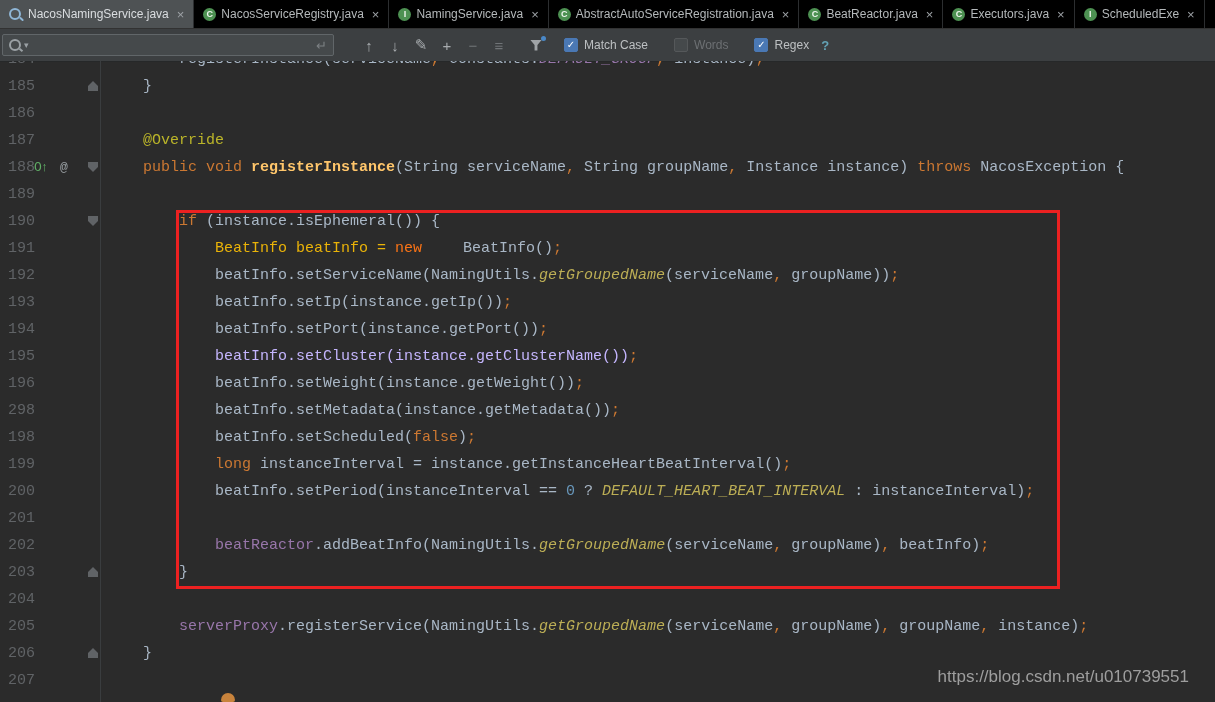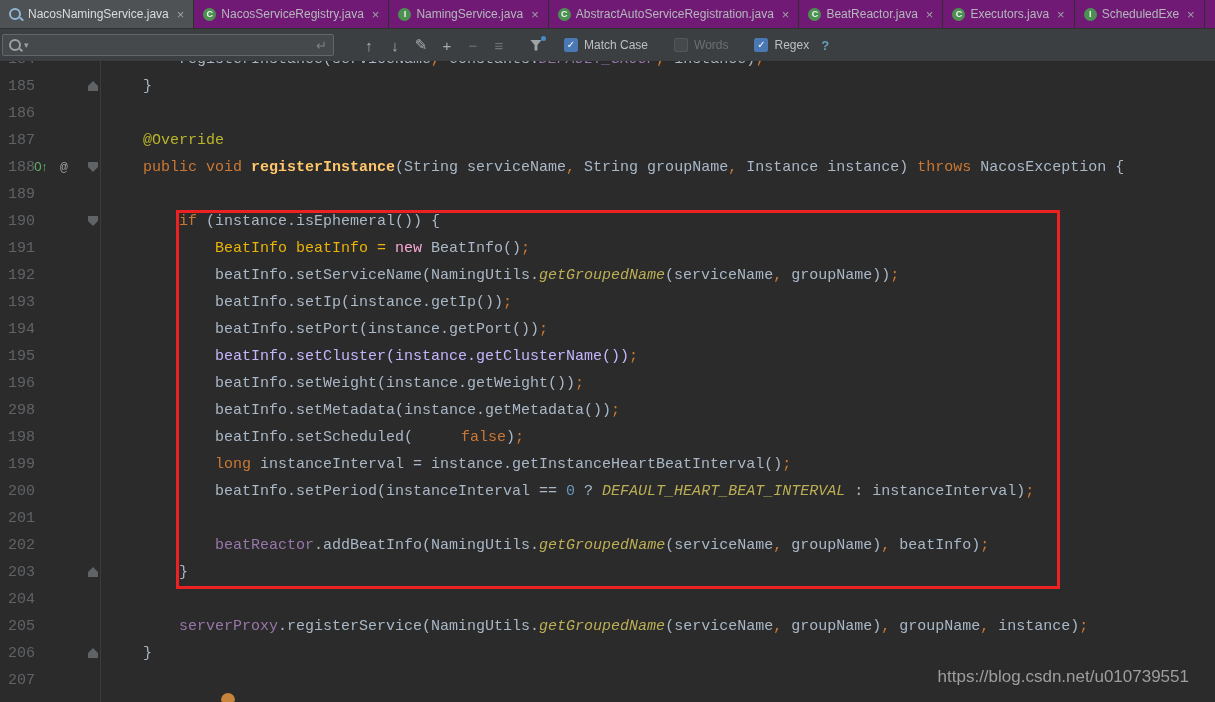--- a/index.html
+++ b/index.html
@@ -1,20 +1,20 @@
 <!DOCTYPE html>
 <html><head>
 <meta charset="utf-8">
 <style>
   html,body{margin:0;padding:0}
   body{width:1215px;height:702px;position:relative;overflow:hidden;background:#2b2b2b;
        font-family:"Liberation Sans",sans-serif}
 
   
-  .tabbar{height:28px;background:#701a75;display:flex;align-items:stretch;overflow:hidden;
+  .tabbar{height:28px;background:#000000;display:flex;align-items:stretch;overflow:hidden;
           border-bottom:1px solid #323232}
   .tab{display:flex;align-items:center;gap:5px;padding:0 9px;font-size:12px;color:#b4b8ba;
        border-right:1px solid #2c2e30;white-space:nowrap;flex:0 0 auto;cursor:default}
   .tab.active{background:#4e5254;color:#dadde0}
   .ticon{width:13px;height:13px;border-radius:50%;font-size:9px;font-weight:bold;color:#eef5ee;
          display:flex;align-items:center;justify-content:center;flex:0 0 auto;background:#4d9152}
   .mag{width:8px;height:8px;border:2px solid #8fb6d6;border-radius:50%;position:relative;
        flex:0 0 auto;margin-right:2px}
   .mag::after{content:"";position:absolute;width:5px;height:2px;background:#8fb6d6;right:-5px;
        bottom:-2px;transform:rotate(42deg);border-radius:1px}
@@ -198,21 +198,21 @@
         <div class="gutter">
           <span class="gnum">190</span>
           <span class="fold down"></span>
         </div>
         <div class="code"><span class="tok-d" style="color: rgb(169, 183, 198);">        </span><span class="tok-k" style="color: rgb(204, 120, 50);">if</span><span class="tok-d" style="color: rgb(169, 183, 198);"> (instance.isEphemeral()) {</span></div>
       </div>
       <div class="row">
         <div class="gutter">
           <span class="gnum">191</span>
         </div>
-        <div class="code"><span class="tok-d" style="color: #eab308;">            BeatInfo beatInfo = </span><span class="tok-k" style="color: #f9a8d4;">new</span><span class="tok-d" style="color: rgb(169, 183, 198);"> BeatInfo()</span><span class="tok-pu" style="color: rgb(204, 120, 50);">;</span></div>
+        <div class="code"><span class="tok-d" style="color: #eab308;">            BeatInfo beatInfo = </span><span class="tok-k" style="color: #f97316;">new</span><span class="tok-d" style="color: rgb(169, 183, 198); padding-left: 32px;"> BeatInfo()</span><span class="tok-pu" style="color: rgb(204, 120, 50);">;</span></div>
       </div>
       <div class="row">
         <div class="gutter">
           <span class="gnum">192</span>
         </div>
         <div class="code"><span class="tok-d" style="color: rgb(169, 183, 198);">            beatInfo.setServiceName(NamingUtils.</span><span class="tok-sm" style="color: rgb(188, 174, 85);">getGroupedName</span><span class="tok-d" style="color: rgb(169, 183, 198);">(serviceName</span><span class="tok-pu" style="color: rgb(204, 120, 50);">,</span><span class="tok-d" style="color: rgb(169, 183, 198);"> groupName))</span><span class="tok-pu" style="color: rgb(204, 120, 50);">;</span></div>
       </div>
       <div class="row">
         <div class="gutter">
           <span class="gnum">193</span>
@@ -240,21 +240,21 @@
       <div class="row">
         <div class="gutter">
           <span class="gnum">298</span>
         </div>
         <div class="code"><span class="tok-d" style="color: rgb(169, 183, 198);">            beatInfo.setMetadata(instance.getMetadata())</span><span class="tok-pu" style="color: rgb(204, 120, 50);">;</span></div>
       </div>
       <div class="row">
         <div class="gutter">
           <span class="gnum">198</span>
         </div>
-        <div class="code"><span class="tok-d" style="color: rgb(169, 183, 198);">            beatInfo.setScheduled(</span><span class="tok-k" style="color: rgb(204, 120, 50); margin-left: 48px;">false</span><span class="tok-d" style="color: rgb(169, 183, 198);">)</span><span class="tok-pu" style="color: rgb(204, 120, 50);">;</span></div>
+        <div class="code"><span class="tok-d" style="color: rgb(169, 183, 198);">            beatInfo.setScheduled(</span><span class="tok-k" style="color: rgb(204, 120, 50);">false</span><span class="tok-d" style="color: rgb(169, 183, 198);">)</span><span class="tok-pu" style="color: rgb(204, 120, 50);">;</span></div>
       </div>
       <div class="row">
         <div class="gutter">
           <span class="gnum">199</span>
         </div>
         <div class="code"><span class="tok-d" style="color: rgb(169, 183, 198);">            </span><span class="tok-k" style="color: rgb(204, 120, 50);">long</span><span class="tok-d" style="color: rgb(169, 183, 198);"> instanceInterval = instance.getInstanceHeartBeatInterval()</span><span class="tok-pu" style="color: rgb(204, 120, 50);">;</span></div>
       </div>
       <div class="row">
         <div class="gutter">
           <span class="gnum">200</span>

